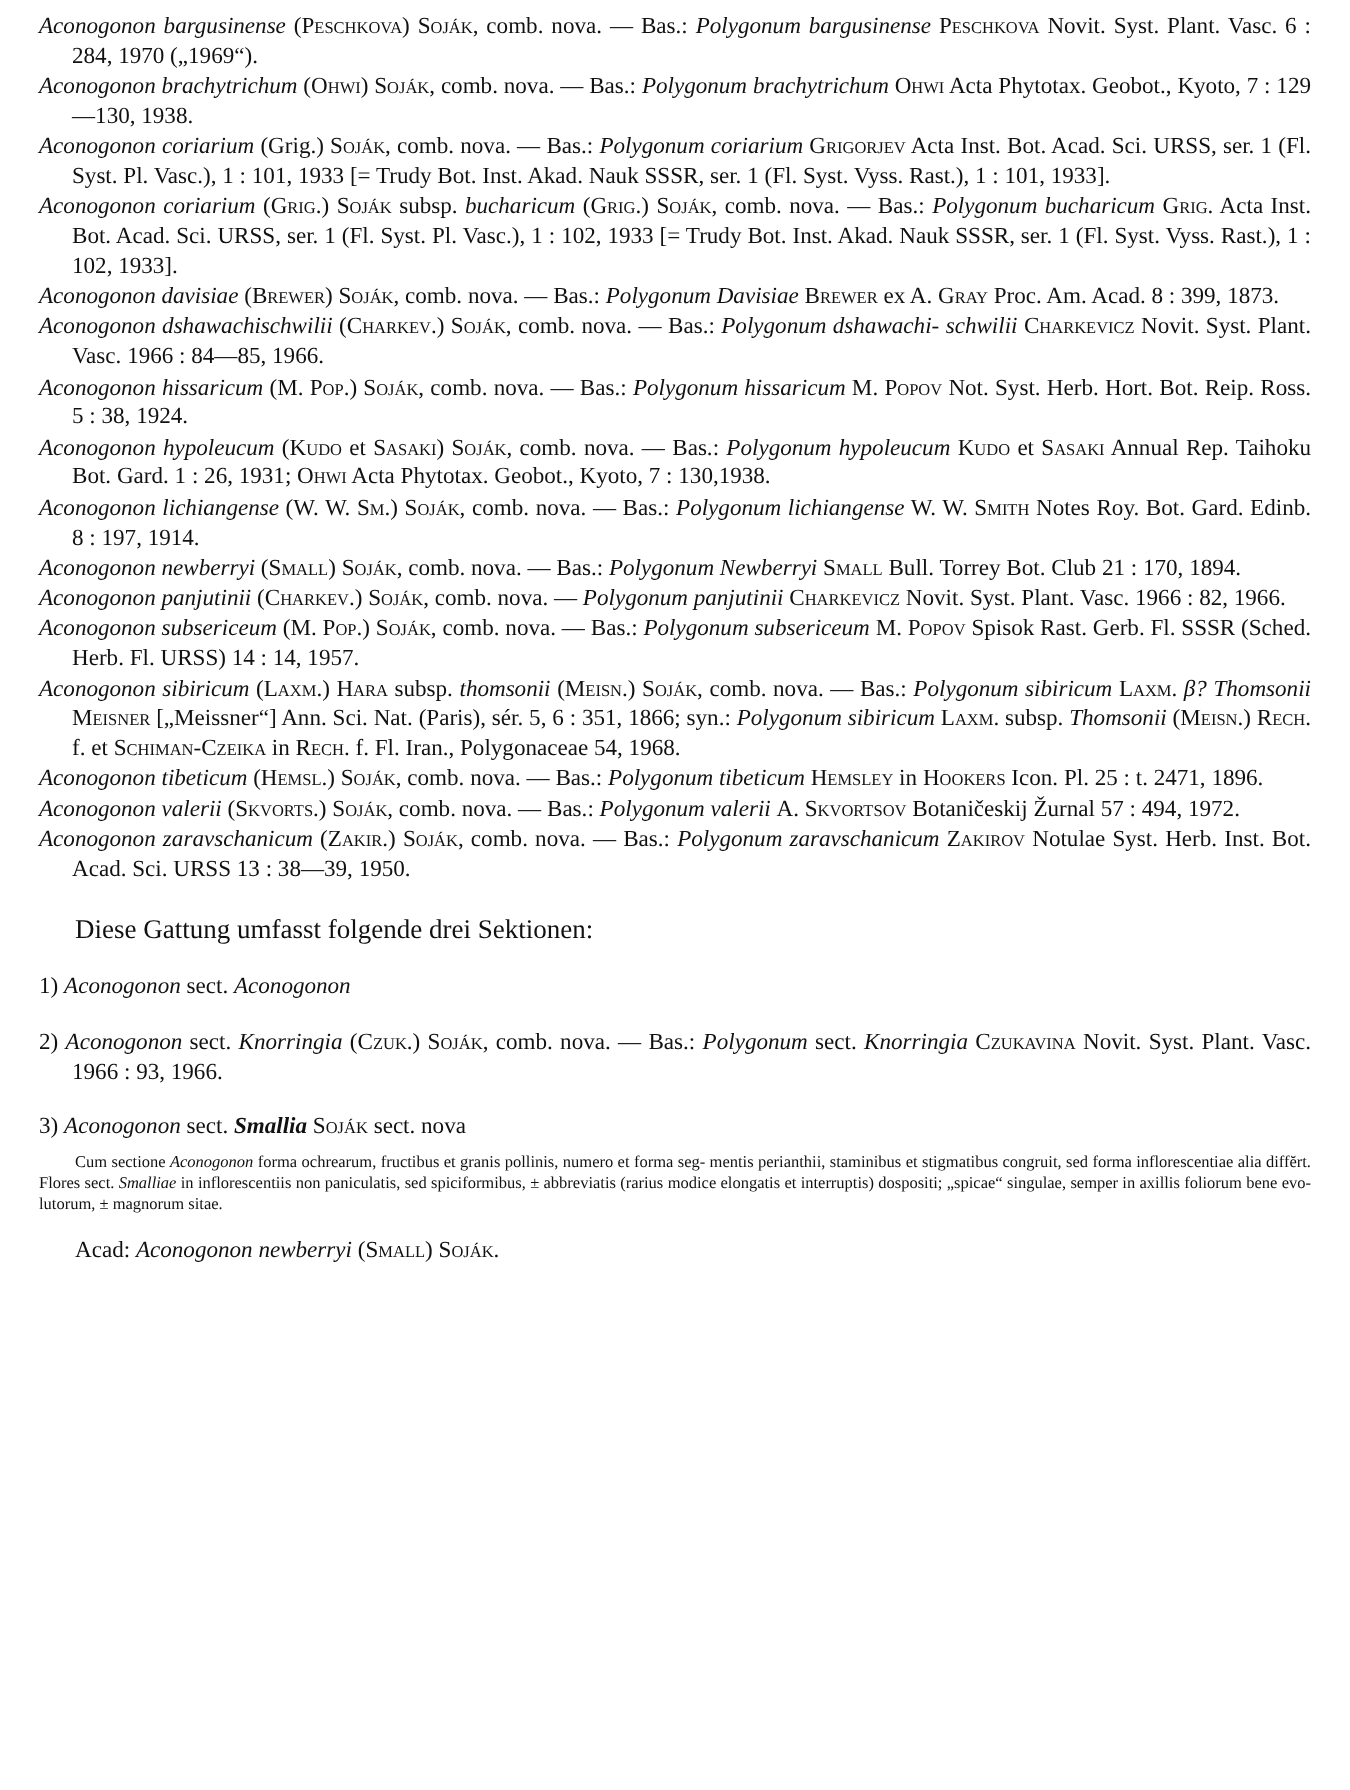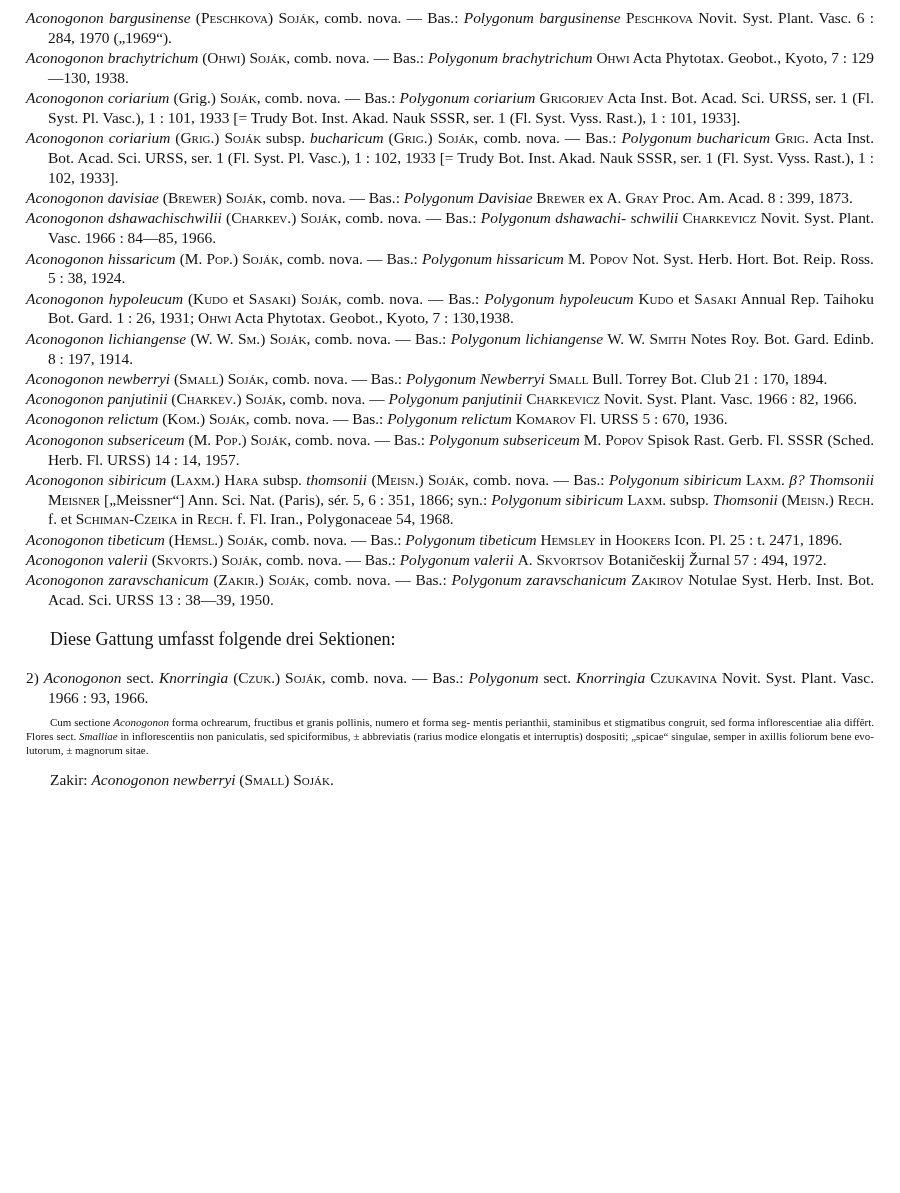--- a/index.html
+++ b/index.html
@@ -73,30 +73,31 @@
       <div class="entry" id="entry-brachytrichum"><span class="sp">Aconogonon brachytrichum </span><span class="rom">(</span><span class="sc">Ohwi</span><span class="rom">) </span><span class="sc">Soják</span><span class="rom">, comb. nova. — Bas.: </span><span class="sp">Polygonum brachytrichum </span><span class="sc">Ohwi</span> <span class="rom">Acta Phytotax. Geobot., Kyoto, 7 : 129—130, 1938.</span></div>
       <div class="entry" id="entry-coriarium"><span class="sp">Aconogonon coriarium </span><span class="rom">(Grig.) </span><span class="sc">Soják</span><span class="rom">, comb. nova. — Bas.: </span><span class="sp">Polygonum coriarium </span><span class="sc">Grigorjev</span><span class="rom"> Acta</span> <span class="rom">Inst. Bot. Acad. Sci. URSS, ser. 1 (Fl. Syst. Pl. Vasc.), 1 : 101, 1933 [= Trudy Bot. Inst.</span> <span class="rom">Akad. Nauk SSSR, ser. 1 (Fl. Syst. Vyss. Rast.), 1 : 101, 1933].</span></div>
       <div class="entry" id="entry-coriarium-bucharicum"><span class="sp">Aconogonon coriarium </span><span class="rom">(</span><span class="sc">Grig</span><span class="rom">.) </span><span class="sc">Soják</span><span class="rom"> subsp. </span><span class="sp">bucharicum </span><span class="rom">(</span><span class="sc">Grig</span><span class="rom">.) </span><span class="sc">Soják</span><span class="rom">, comb. nova. — Bas.:</span> <span class="sp">Polygonum bucharicum </span><span class="sc">Grig</span><span class="rom">. Acta Inst. Bot. Acad. Sci. URSS, ser. 1 (Fl. Syst. Pl. Vasc.),</span> <span class="rom">1 : 102, 1933 [= Trudy Bot. Inst. Akad. Nauk SSSR, ser. 1 (Fl. Syst. Vyss. Rast.), 1 : 102,</span> <span class="rom">1933].</span></div>
       <div class="entry" id="entry-davisiae"><span class="sp">Aconogonon davisiae </span><span class="rom">(</span><span class="sc">Brewer</span><span class="rom">) </span><span class="sc">Soják</span><span class="rom">, comb. nova. — Bas.: </span><span class="sp">Polygonum Davisiae </span><span class="sc">Brewer</span><span class="rom"> ex</span> <span class="rom">A. </span><span class="sc">Gray</span><span class="rom"> Proc. Am. Acad. 8 : 399, 1873.</span></div>
       <div class="entry" id="entry-dshawachischwilii"><span class="sp">Aconogonon dshawachischwilii </span><span class="rom">(</span><span class="sc">Charkev</span><span class="rom">.) </span><span class="sc">Soják</span><span class="rom">, comb. nova. — Bas.: </span><span class="sp">Polygonum dshawachi-</span> <span class="sp">schwilii </span><span class="sc">Charkevicz</span><span class="rom"> Novit. Syst. Plant. Vasc. 1966 : 84—85, 1966.</span></div>
       <div class="entry" id="entry-hissaricum"><span class="sp">Aconogonon hissaricum </span><span class="rom">(M. </span><span class="sc">Pop</span><span class="rom">.) </span><span class="sc">Soják</span><span class="rom">, comb. nova. — Bas.: </span><span class="sp">Polygonum hissaricum </span><span class="rom">M. </span><span class="sc">Popov</span> <span class="rom">Not. Syst. Herb. Hort. Bot. Reip. Ross. 5 : 38, 1924.</span></div>
       <div class="entry" id="entry-hypoleucum"><span class="sp">Aconogonon hypoleucum </span><span class="rom">(</span><span class="sc">Kudo</span><span class="rom"> et </span><span class="sc">Sasaki</span><span class="rom">) </span><span class="sc">Soják</span><span class="rom">, comb. nova. — Bas.: </span><span class="sp">Polygonum hypoleucum</span> <span class="sc">Kudo</span><span class="rom"> et </span><span class="sc">Sasaki</span><span class="rom"> Annual Rep. Taihoku Bot. Gard. 1 : 26, 1931; </span><span class="sc">Ohwi</span><span class="rom"> Acta Phytotax. Geobot.,</span> <span class="rom">Kyoto, 7 : 130,1938.</span></div>
       <div class="entry" id="entry-lichiangense"><span class="sp">Aconogonon lichiangense </span><span class="rom">(W. W. </span><span class="sc">Sm</span><span class="rom">.) </span><span class="sc">Soják</span><span class="rom">, comb. nova. — Bas.: </span><span class="sp">Polygonum lichiangense</span> <span class="rom">W. W. </span><span class="sc">Smith</span><span class="rom"> Notes Roy. Bot. Gard. Edinb. 8 : 197, 1914.</span></div>
       <div class="entry" id="entry-newberryi"><span class="sp">Aconogonon newberryi </span><span class="rom">(</span><span class="sc">Small</span><span class="rom">) </span><span class="sc">Soják</span><span class="rom">, comb. nova. — Bas.: </span><span class="sp">Polygonum Newberryi </span><span class="sc">Small</span><span class="rom"> Bull.</span> <span class="rom">Torrey Bot. Club 21 : 170, 1894.</span></div>
       <div class="entry" id="entry-panjutinii"><span class="sp">Aconogonon panjutinii </span><span class="rom">(</span><span class="sc">Charkev</span><span class="rom">.) </span><span class="sc">Soják</span><span class="rom">, comb. nova. — </span><span class="sp">Polygonum panjutinii </span><span class="sc">Charkevicz</span> <span class="rom">Novit. Syst. Plant. Vasc. 1966 : 82, 1966.</span></div>
-      <div class="entry" id="entry-relictum"><span class="sp">Aconogonon relictum </span><span class="rom">(</span><span class="sc">Kom</span><span class="rom">.) </span><span class="sc">Soják</span><span class="rom">, comb. nova. — Bas.: </span><span class="sp">Polygonum relictum </span><span class="sc">Komarov</span><span class="rom"> Fl.</span> <span class="rom">URSS 5 : 670, 1936.</span></div>
       <div class="entry" id="entry-subsericeum"><span class="sp">Aconogonon subsericeum </span><span class="rom">(M. </span><span class="sc">Pop</span><span class="rom">.) </span><span class="sc">Soják</span><span class="rom">, comb. nova. — Bas.: </span><span class="sp">Polygonum subsericeum </span><span class="rom">M. </span><span class="sc">Popov</span> <span class="rom">Spisok Rast. Gerb. Fl. SSSR (Sched. Herb. Fl. URSS) 14 : 14, 1957.</span></div>
       <div class="entry" id="entry-sibiricum-thomsonii"><span class="sp">Aconogonon sibiricum </span><span class="rom">(</span><span class="sc">Laxm</span><span class="rom">.) </span><span class="sc">Hara</span><span class="rom"> subsp. </span><span class="sp">thomsonii </span><span class="rom">(</span><span class="sc">Meisn</span><span class="rom">.) </span><span class="sc">Soják</span><span class="rom">, comb. nova. — Bas.:</span> <span class="sp">Polygonum sibiricum </span><span class="sc">Laxm</span><span class="rom">. </span><span class="sp">β? Thomsonii </span><span class="sc">Meisner</span><span class="rom"> [„Meissner“] Ann. Sci. Nat. (Paris),</span> <span class="rom">sér. 5, 6 : 351, 1866; syn.: </span><span class="sp">Polygonum sibiricum </span><span class="sc">Laxm</span><span class="rom">. subsp. </span><span class="sp">Thomsonii </span><span class="sc">(Meisn.) </span><span class="sc">Rech</span><span class="rom">. f.</span> <span class="rom">et </span><span class="sc">Schiman-Czeika</span><span class="rom"> in </span><span class="sc">Rech</span><span class="rom">. f. Fl. Iran., Polygonaceae 54, 1968.</span></div>
       <div class="entry" id="entry-tibeticum"><span class="sp">Aconogonon tibeticum </span><span class="rom">(</span><span class="sc">Hemsl</span><span class="rom">.) </span><span class="sc">Soják</span><span class="rom">, comb. nova. — Bas.: </span><span class="sp">Polygonum tibeticum </span><span class="sc">Hemsley</span><span class="rom"> in</span> <span class="sc">Hookers</span><span class="rom"> Icon. Pl. 25 : t. 2471, 1896.</span></div>
       <div class="entry" id="entry-valerii"><span class="sp">Aconogonon valerii </span><span class="rom">(</span><span class="sc">Skvorts</span><span class="rom">.) </span><span class="sc">Soják</span><span class="rom">, comb. nova. — Bas.: </span><span class="sp">Polygonum valerii </span><span class="rom">A. </span><span class="sc">Skvortsov</span> <span class="rom">Botaničeskij Žurnal 57 : 494, 1972.</span></div>
       <div class="entry" id="entry-zaravschanicum"><span class="sp">Aconogonon zaravschanicum </span><span class="rom">(</span><span class="sc">Zakir</span><span class="rom">.) </span><span class="sc">Soják</span><span class="rom">, comb. nova. — Bas.: </span><span class="sp">Polygonum zaravschanicum</span> <span class="sc">Zakirov</span><span class="rom"> Notulae Syst. Herb. Inst. Bot. Acad. Sci. URSS 13 : 38—39, 1950.</span></div>
     </div>
   <div class="sectintro">Diese Gattung umfasst folgende drei Sektionen:</div>
   <div id="numbered">
+      <div class="numitem" id="section-1"><span class="num">1)</span> <span class="sp">Aconogonon </span><span class="rom">sect. </span><span class="sp">Aconogonon</span></div>
       <div class="numitem" id="section-2"><span class="num">2)</span> <span class="sp">Aconogonon </span><span class="rom">sect. </span><span class="sp">Knorringia </span><span class="rom">(</span><span class="sc">Czuk</span><span class="rom">.) </span><span class="sc">Soják</span><span class="rom">, comb. nova. — Bas.: </span><span class="sp">Polygonum </span><span class="rom">sect. </span><span class="sp">Knorringia</span> <span class="sc">Czukavina</span><span class="rom"> Novit. Syst. Plant. Vasc. 1966 : 93, 1966.</span></div>
+      <div class="numitem" id="section-3"><span class="num">3)</span> <span class="sp">Aconogonon </span><span class="rom">sect. </span><span class="bold">Smallia </span><span class="sc">Soják</span><span class="rom"> sect. nova</span></div>
     </div>
   <div id="description">
       <div class="para"><span class="rom">Cum sectione </span><span class="sp">Aconogonon </span><span class="rom">forma ochrearum, fructibus et granis pollinis, numero et forma seg-</span> <span class="rom">mentis perianthii, staminibus et stigmatibus congruit, sed forma inflorescentiae alia diffĕrt.</span> <span class="rom">Flores sect. </span><span class="sp">Smalliae </span><span class="rom">in inflorescentiis non paniculatis, sed spiciformibus, ± abbreviatis (rarius</span> <span class="rom">modice elongatis et interruptis) dospositi; „spicae“ singulae, semper in axillis foliorum bene evo-</span> <span class="rom">lutorum, ± magnorum sitae.</span></div>
     </div>
   <div id="typus">
-      <div class="typus"><span class="rom">Zakir: </span><span class="sp">Aconogonon newberryi </span><span class="rom">(</span><span class="sc">Small</span><span class="rom">) </span><span class="sc">Soják</span><span class="rom">.</span></div>
+      <div class="typus"><span class="rom">Acad: </span><span class="sp">Aconogonon newberryi </span><span class="rom">(</span><span class="sc">Small</span><span class="rom">) </span><span class="sc">Soják</span><span class="rom">.</span></div>
     </div>
 </div>
 
 </body></html>

